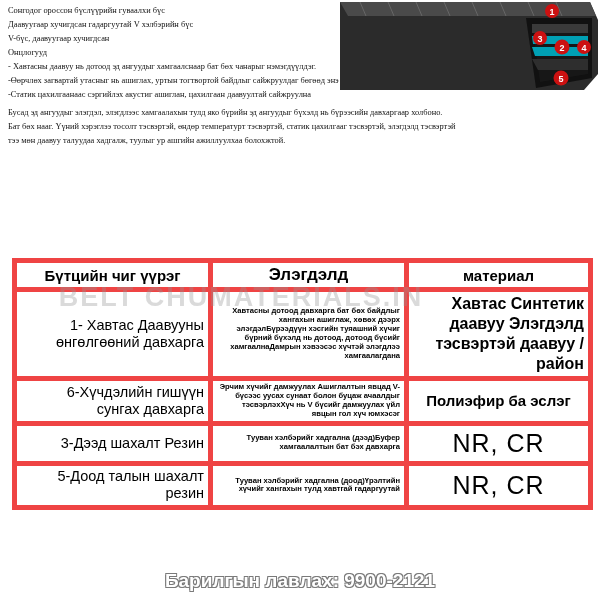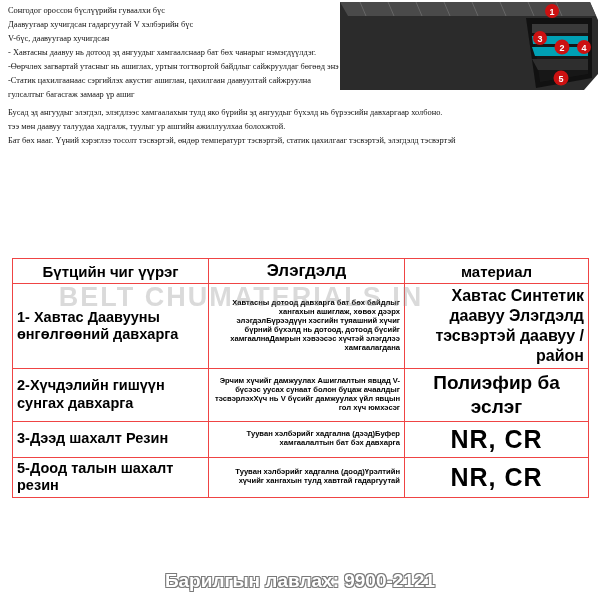--- a/index.html
+++ b/index.html
@@ -68,64 +68,65 @@
   
   table.spec {
     position: absolute;
     left: 12px;
     top: 258px;
     width: 576px;
     border-collapse: collapse;
     table-layout: fixed;
   }
   table.spec td, table.spec th {
-    border: 1px solid #ef4444;
+    border: 5px solid #ef4444;
     vertical-align: middle;
     padding: 2px 4px;
   }
   .col-a { width: 196px; }
   .col-b { width: 196px; }
   .col-c { width: 184px; }
 
   thead th {
     text-align: center;
     font-size: 15px;
     font-weight: bold;
     color: #000;
     padding: 3px 2px;
   }
   thead th.fn {
     font-size: 17px;
   }
 
   td.name {
     font-size: 14.5px;
-    font-weight: bold;
+    font-weight: normal;
     line-height: 1.2;
+    text-align: right;
   }
   td.func {
     font-size: 7.6px;
     font-weight: bold;
     line-height: 1.18;
     text-align: right;
   }
   td.mat {
     font-size: 16px;
     font-weight: bold;
     line-height: 1.25;
     text-align: right;
   }
   td.mat.big {
     font-size: 25px;
-    font-weight: bold;
+    font-weight: normal;
     text-align: center;
     letter-spacing: 1px;
   }
   td.mat.mid {
-    font-size: 19px;
+    font-size: 15px;
     text-align: center;
   }
 
   
   .bottom-banner {
     position: absolute;
     left: 0;
     bottom: 0;
     width: 519px;
     height: 34px;
@@ -149,28 +150,28 @@
 </style>
 </head>
 <body>
 
 <div class="page">
 
   <div class="intro">
     <p>Сонгодог ороссон бүслүүрийн гуваалхи бүс</p>
     <p>Даавуугаар хучигдсан гадаргуутай V хэлбэрийн бүс</p>
     <p>V-бүс, даавуугаар хучигдсан</p>
+    <p>Онцлогууд</p>
     <p>- Хавтасны даавуу нь дотоод эд ангуудыг хамгаалснаар бат бөх чанарыг нэмэгдүүлдэг.</p>
     <p>-Өөрчлөх загвартай утасныг нь ашиглах, уртын тогтвортой байдлыг сайжруулдаг бөгөөд энэ нь маш сайн байдал элэгдэл, зэврэлт, халуунд тэсвэртэй.</p>
     <p>-Статик цахилгаанаас сэргийлэх акустиг ашиглан, цахилгаан даавуултай сайжруулна</p>
-    <p>гулсалтыг багасгаж замаар үр ашиг</p>
     <div class="gap"></div>
     <p>Бусад эд ангуудыг элэгдэл, элэгдлээс хамгаалахын тулд яко бүрийн эд ангуудыг бүхэлд нь бүрээсийн давхаргаар холбоно.</p>
+    <p>Бат бөх нааг. Үүний хэрэглээ тосолт тэсвэртэй, өндөр температурт тэсвэртэй, статик цахилгааг тэсвэртэй, элэгдэлд тэсвэртэй</p>
     <p>тээ мөн даавуу талуудаа хадгалж, туулыг ур ашгийн ажиллуулхаа болохжтой.</p>
-    <p>Бат бөх нааг. Үүний хэрэглээ тосолт тэсвэртэй, өндөр температурт тэсвэртэй, статик цахилгааг тэсвэртэй, элэгдэлд тэсвэртэй</p>
   </div>
 
   <div class="belt-wrap">
     <svg width="260" height="92" viewBox="0 0 260 92">
 
       <path d="M0,2 L250,2 L258,20 L258,74 L244,90 L0,90 Z" fill="#2b2b2b"></path>
       <path d="M0,2 L250,2 L256,16 L8,16 Z" fill="#4a4a4a"></path>
 
       <g stroke="#666" stroke-width="1">
         <line x1="20" y1="2" x2="26" y2="16"></line>
@@ -219,21 +220,21 @@
         <th>материал</th>
       </tr>
     </thead>
     <tbody>
       <tr>
         <td class="name">1- Хавтас Даавууны өнгөлгөөний давхарга</td>
         <td class="func">Хавтасны дотоод давхарга бат бөх байдлыг хангахын ашиглаж, хөвөх дээрх элэгдэлБүрээдүүн хэсгийн туяашний хүчиг бүрний бүхэлд нь дотоод, дотоод бүсийг хамгаалнаДамрын хэвээсэс хүчтэй элэгдлээ хамгаалагдана</td>
         <td class="mat">Хавтас Синтетик даавуу Элэгдэлд тэсвэртэй даавуу /район</td>
       </tr>
       <tr>
-        <td class="name">2-Хүчдэлийн гишүүн сунгах давхарга</td>
+        <td class="name">6-Хүчдэлийн гишүүн сунгах давхарга</td>
         <td class="func">Эрчим хүчийг дамжуулах Ашиглалтын явцад V-бүсээс уусах сунаат болон буцаж ачаалдыг тэсвэрлэхХүч нь V бүсийг дамжуулах үйл явцын гол хүч юмхэсэг</td>
         <td class="mat mid">Полиэфир ба эслэг</td>
       </tr>
       <tr>
         <td class="name">3-Дээд шахалт Резин</td>
         <td class="func">Тууван хэлбэрийг хадгална (дээд)Буфер хамгаалалтын бат бэх давхарга</td>
         <td class="mat big">NR, CR</td>
       </tr>
       <tr>
         <td class="name">5-Доод талын шахалт резин</td>

